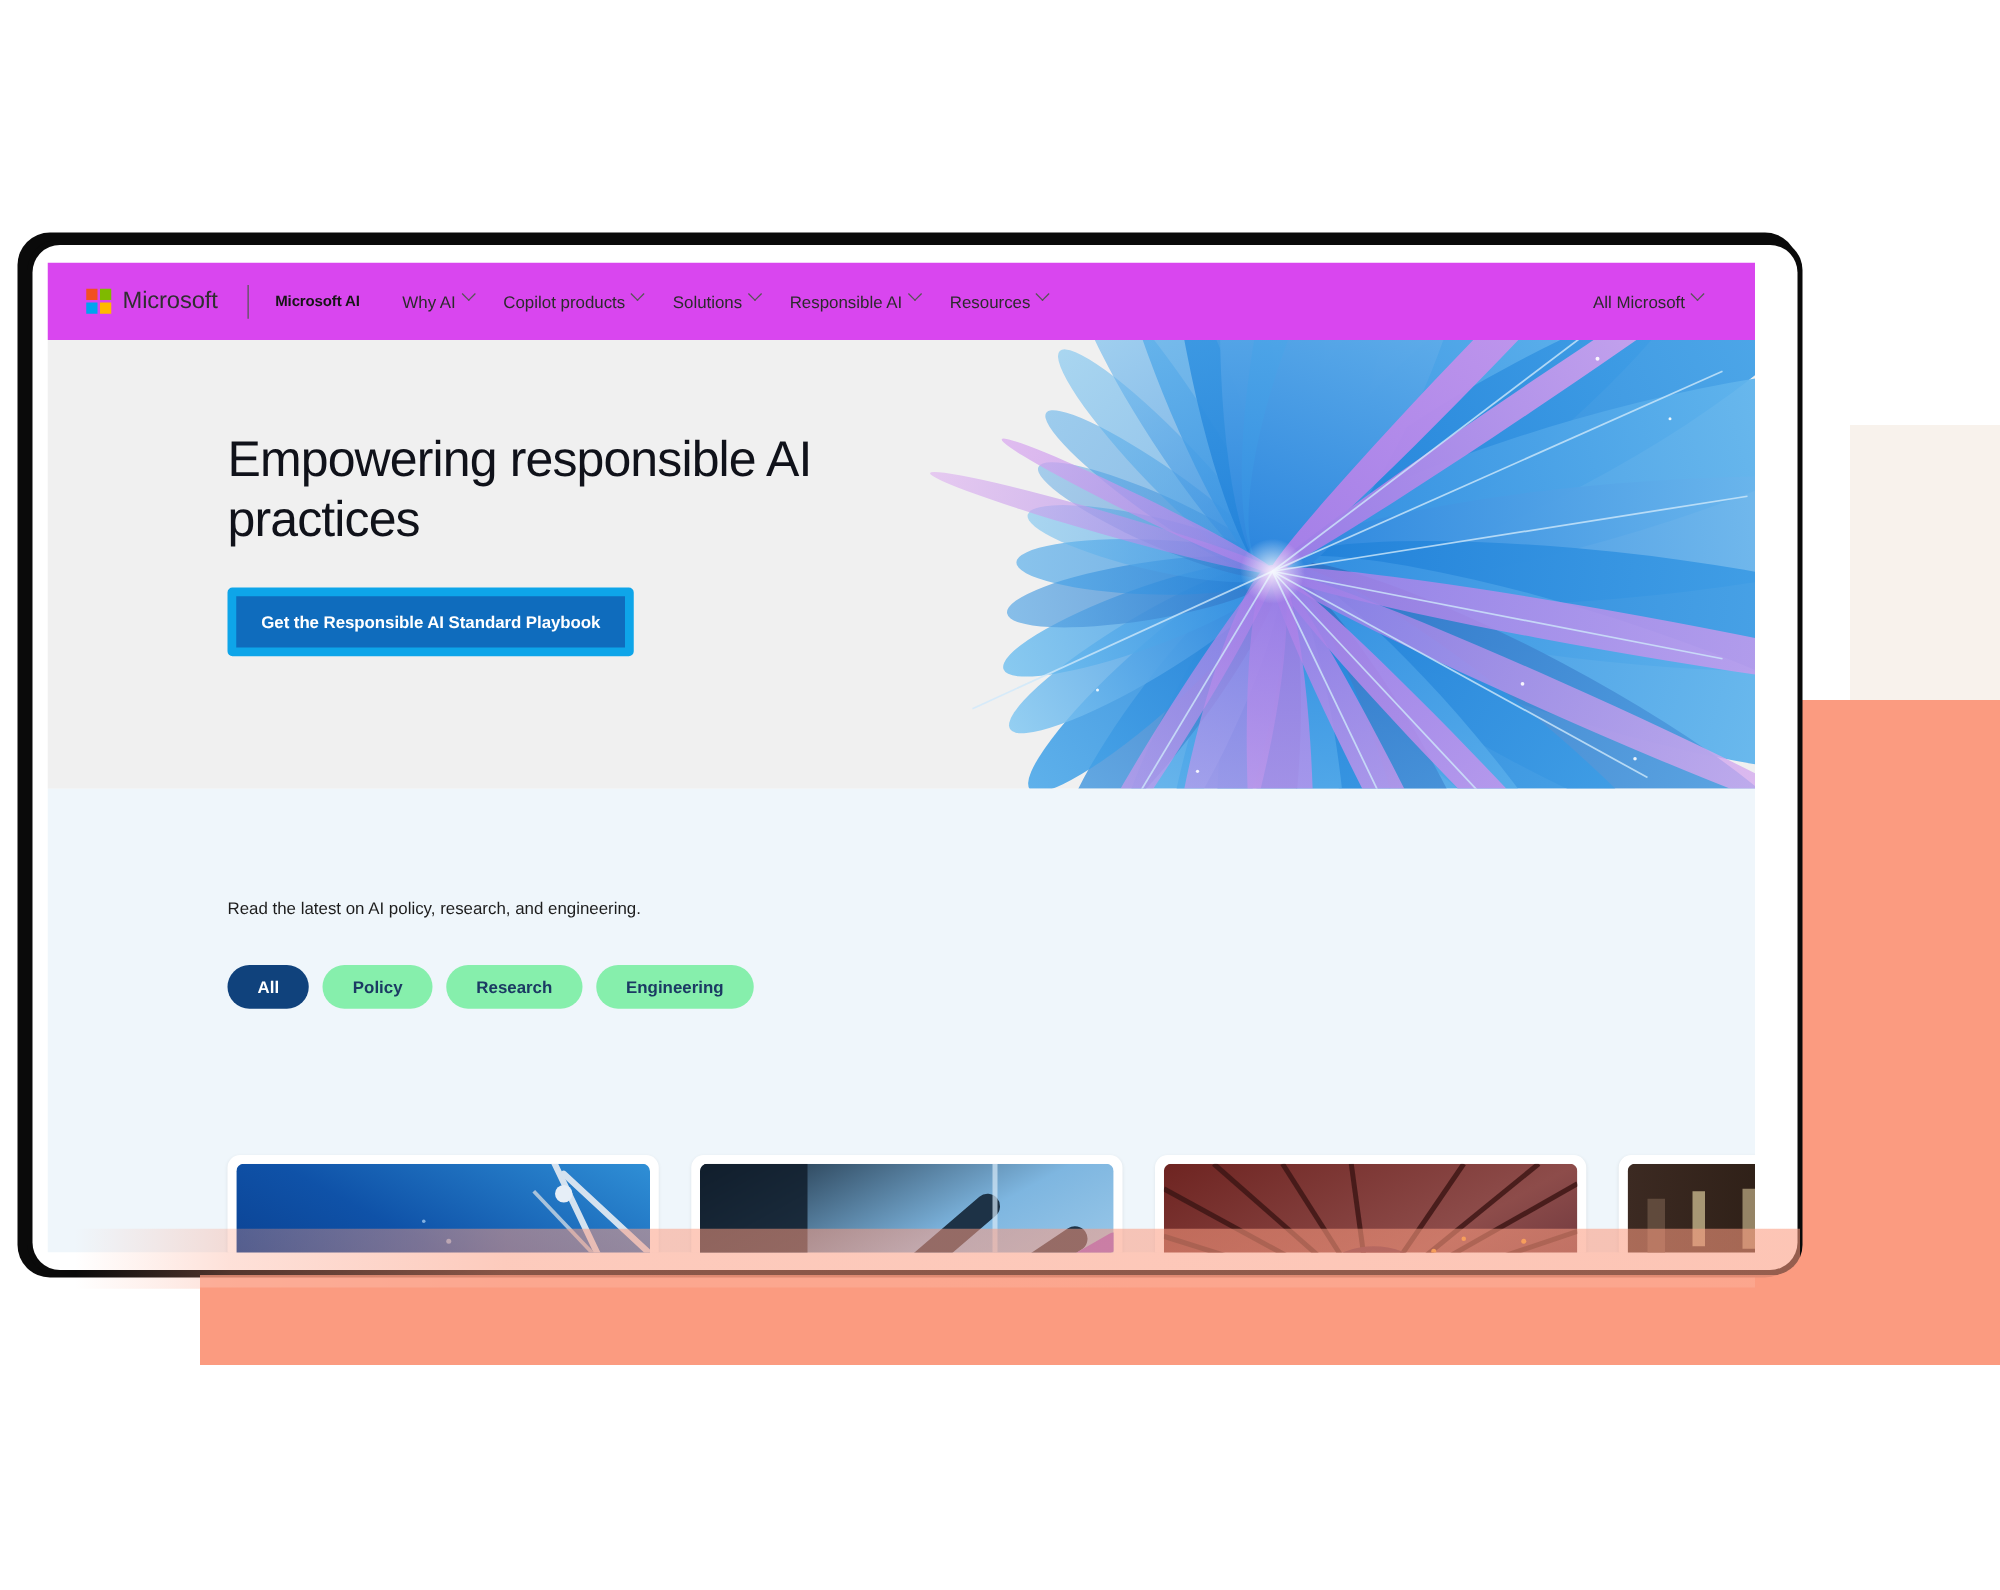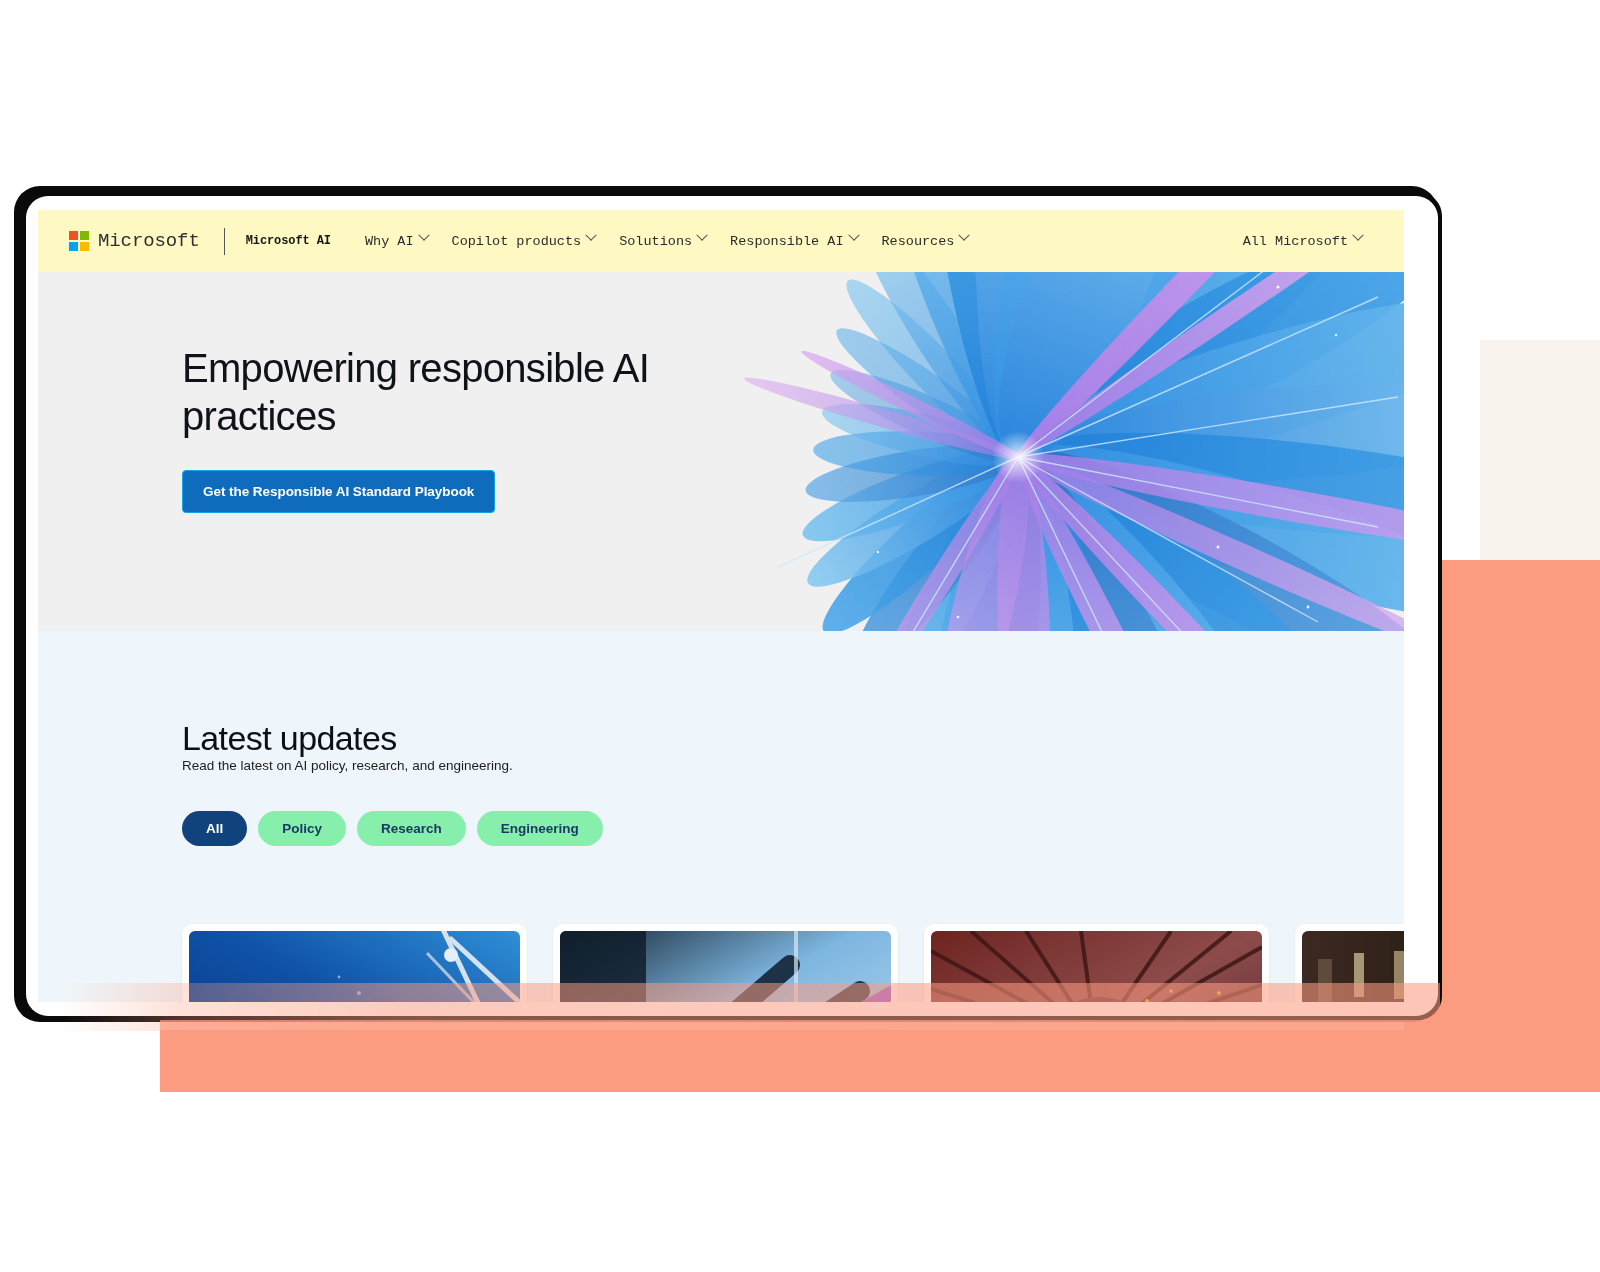--- a/index.html
+++ b/index.html
@@ -77,26 +77,25 @@
     top: 210px;
     width: 1366px;
     height: 792px;
     background: #ffffff;
     overflow: hidden;
   }
 
   
   .topnav {
     height: 62px;
-    background: #fef9c3;
+    background: #d946ef;
     display: flex;
     align-items: center;
     padding: 0 30px 0 31px;
     position: relative;
-    font-family: Liberation Mono, monospace;
   }
   .ms-logo-group {
     display: flex;
     align-items: center;
     gap: 9px;
   }
   .ms-squares {
     width: 20px;
     height: 20px;
     display: grid;
@@ -189,21 +188,21 @@
     font-weight: 700;
     padding: 13px 20px;
     border-radius: 4px;
     cursor: pointer;
     white-space: nowrap;
     letter-spacing: -0.05px;
   }
   .btn-primary {
     background: #0f6cbd;
     color: #ffffff;
-    border: 1px solid #0ea5e9;
+    border: 7px solid #0ea5e9;
   }
   .btn-secondary {
     background: transparent;
     color: #10121a;
     border: 1.5px solid #1b2a5e;
   }
 
   
   .hero-art {
     position: absolute;
@@ -478,21 +477,20 @@
 
     <div class="hero-copy">
       <h1 class="hero-title">Empowering responsible AI practices</h1>
       <div class="hero-btns">
         <button class="btn btn-primary">Get the Responsible AI Standard Playbook</button>
       </div>
     </div>
   </div>
 
   <div class="updates">
-    <h2 class="updates-title">Latest updates</h2>
     <p class="updates-sub">Read the latest on AI policy, research, and engineering.</p>
 
     <div class="pills">
       <div class="pill active">All</div>
       <div class="pill">Policy</div>
       <div class="pill">Research</div>
       <div class="pill">Engineering</div>
     </div>
 
     <div class="cards">

